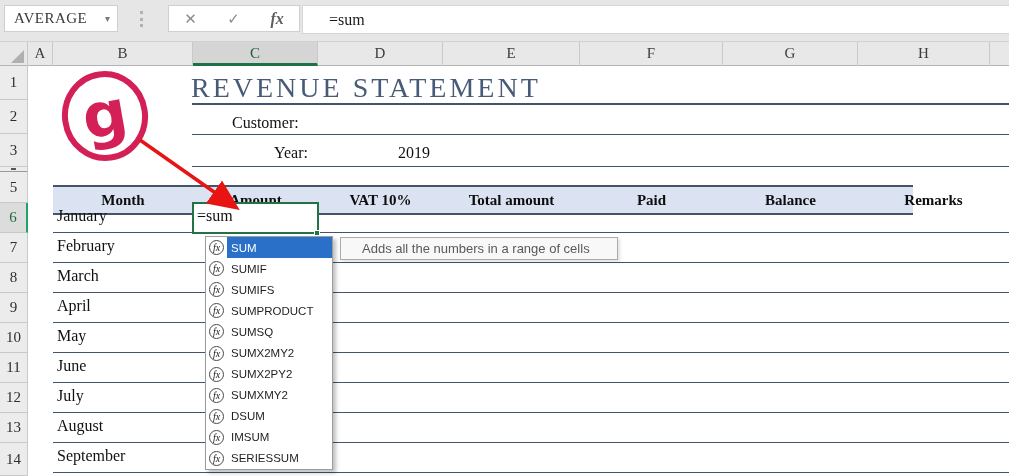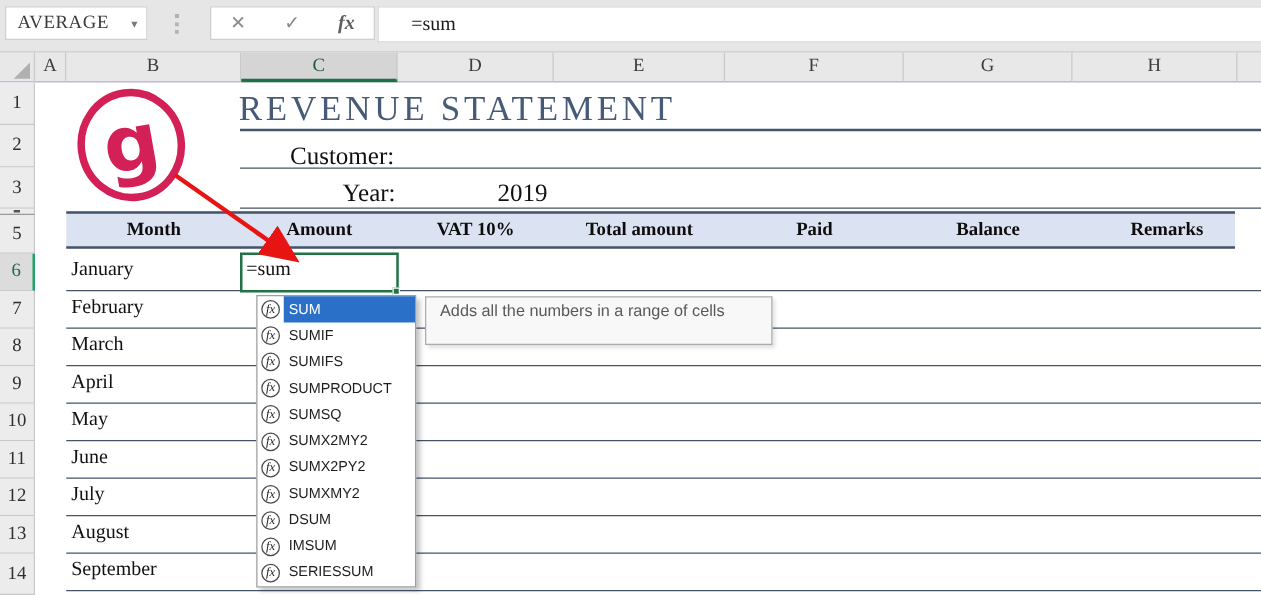--- a/index.html
+++ b/index.html
@@ -42,23 +42,23 @@
           border-right:1px solid #c9c9c9; display:flex; align-items:center; justify-content:center; }
   .rnum.sel { background:#dcdcdc; color:#1f6b43; border-right:2px solid #21a366; }
   .rhid { position:absolute; left:0; width:28px; height:5px; background:#ececec;
           border-bottom:1px solid #9a9a9a; border-right:1px solid #c9c9c9; }
   .rhid i { position:absolute; left:11px; top:1px; width:5px; height:2px; background:#555; }
 
   .title { position:absolute; left:191px; top:6px; font-size:28px; color:#475a77;
            letter-spacing:3px; white-space:nowrap; }
   .uline { position:absolute; background:#44546a; }
 
-  .lbl { position:absolute; font-size:20px; color:#111; white-space:nowrap; }
-
-  .hdrband { position:absolute; left:53px; top:103px; width:935px; height:30px; background:#dbe2f1;
+  .lbl { position:absolute; font-size:16px; color:#111; white-space:nowrap; }
+
+  .hdrband { position:absolute; left:53px; top:119px; width:860px; height:30px; background:#dbe2f1;
              border-top:2px solid #44546a; border-bottom:2px solid #44546a; }
   .hcell { position:absolute; top:0; height:26px; line-height:26px; text-align:center;
            font-weight:bold; font-size:15px; color:#0d0d0d; }
 
   .mrow { position:absolute; left:53px; width:956px; height:30px; border-bottom:1px solid #44546a; }
   .mrow span { position:absolute; left:4px; top:4px; font-size:16px; color:#111; }
 
   .acell { position:absolute; left:192px; top:136px; width:127px; height:32px;
            border:2px solid #217346; background:#fff; z-index:5; }
   .acell span { position:absolute; left:3px; top:3px; font-size:16px; color:#111; }
@@ -71,23 +71,23 @@
               border:1px solid #9d9d9d; box-shadow:3px 3px 4px rgba(0,0,0,0.25); z-index:10;
               font-family:"Liberation Sans", sans-serif; display:flex; flex-direction:column; }
   .dd-item { display:flex; align-items:center; height:21.2px; padding-left:3px; }
   .dd-icon { width:15px; height:15px; min-width:15px; border:1px solid #4a4a4a; border-radius:50%;
              font-family:"Liberation Serif", serif; font-style:italic; font-size:10px; line-height:13px;
              text-align:center; color:#1a1a1a; background:#fff; }
   .dd-label { flex:1; margin-left:3px; padding:2px 0 2px 4px; font-size:11.5px; color:#1e1e1e;
               align-self:stretch; display:flex; align-items:center; }
   .dd-item.sel .dd-label { background:#2a70c8; color:#fff; }
 
-  .tooltip { position:absolute; left:340px; top:171px; width:278px; height:39px; background:#f8f8f8;
+  .tooltip { position:absolute; left:340px; top:171px; width:278px; height:23px; background:#f8f8f8;
              border:1px solid #ababab; z-index:10; font-family:"Liberation Sans", sans-serif;
-             font-size:13px; color:#595959; line-height:21px; padding-left:11px; white-space:nowrap;
+             font-size:13px; color:#595959; line-height:21px; padding-left:21px; white-space:nowrap;
              box-shadow:2px 2px 3px rgba(0,0,0,0.12); }
 </style>
 </head>
 <body>
 
 <div id="app">
 
   <div class="topbar">
     <div class="namebox">
       <span class="nb-val">AVERAGE</span>

